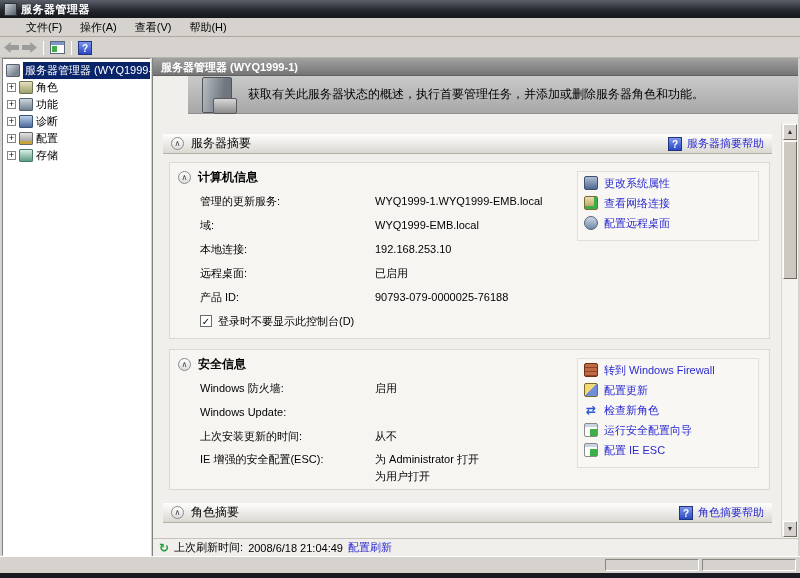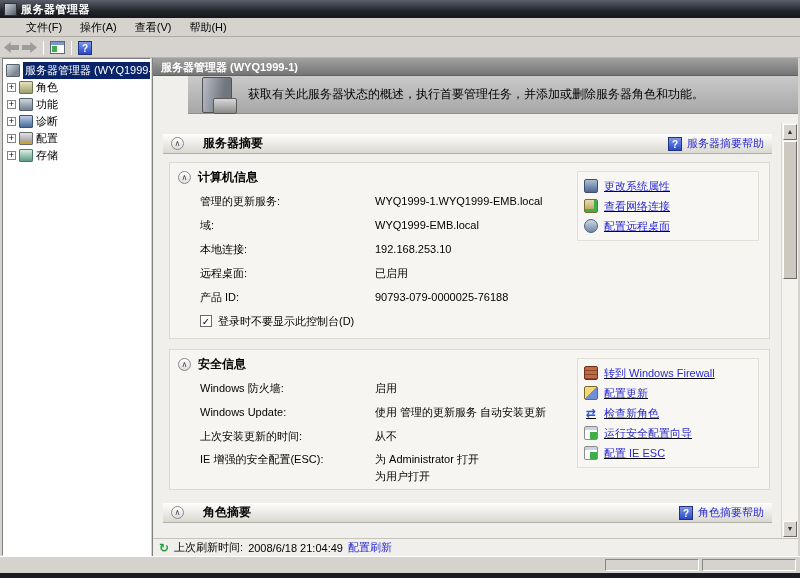--- a/index.html
+++ b/index.html
@@ -64,21 +64,21 @@
   .banner-icon::after { content:""; position:absolute; right:-6px; bottom:-2px; width:22px; height:14px;
     background:linear-gradient(#d7d7d7,#8b8b8b); border:1px solid #5a5a5a; border-radius:2px; }
   .banner-text { font-size:12px; }
 
   .content { position:absolute; top:65px; left:0; right:0; bottom:18px; overflow:hidden;
     padding:10px 26px 0 10px; }
 
   
   .band { height:21px; background:linear-gradient(#fefefe,#dbd8d1); border-top:1px solid #efede9;
     border-bottom:1px solid #b3b0a8; display:flex; align-items:center; padding:0 8px; }
-  .band .btitle { font-weight:bold; font-size:12px;margin-left:12px; }
+  .band .btitle { font-weight:normal; font-size:12px; }
   .chev { width:13px; height:13px; border-radius:50%; border:1px solid #8a8a8a;
     background:linear-gradient(#fff,#dcdcdc); color:#444; font-size:8px; line-height:11px;
     text-align:center; margin-right:7px; flex:none; }
   .spacer { flex:1; }
   .help-badge { width:14px; height:14px; background:linear-gradient(#7d96ea,#2a48c4);
     border:1px solid #20337f; color:#fff; font-weight:bold; font-size:10px; text-align:center;
     line-height:13px; margin-right:5px; flex:none; }
   .link { color:#2a2ad0; cursor:pointer; text-decoration:none; }
 
   
@@ -91,21 +91,21 @@
   .prow.tall { height:36px; line-height:17px; padding-top:3px; }
   .prow.tall .plabel,.prow.tall .pvalue { top:3px; }
   .pvalue2 { position:absolute; left:205px; top:20px; }
 
   .cbrow { display:flex; align-items:center; height:24px; padding-left:30px; }
   .checkbox { width:12px; height:12px; border:1px solid #6a6a6a; background:#fff; color:#000;
     font-size:10px; line-height:11px; text-align:center; font-weight:bold; margin-right:6px; }
 
   .linkbox { position:absolute; top:8px; right:10px; width:182px; border:1px solid #e2dfd8;
     background:#f8f7f3; padding:4px 6px; }
-  .linkrow { display:flex; align-items:center; height:20px; white-space:nowrap;text-decoration:underline; }
+  .linkrow { display:flex; align-items:flex-start; height:20px; white-space:nowrap; }
   .licon { width:14px; height:14px; margin-right:6px; flex:none; border-radius:2px; }
   .li-sysprop { background:linear-gradient(#aebdd4,#4f6890); border:1px solid #3d516f; }
   .li-network { background:linear-gradient(#e8ddb2,#b49a4a); border:1px solid #7c6a33; box-shadow:inset -3px -3px 0 #3fae49; }
   .li-remote { background:linear-gradient(#cfd8e2,#6e87a8); border:1px solid #4b607a; border-radius:50%; }
   .li-firewall { background:repeating-linear-gradient(#c06a45 0 3px,#8f4527 3px 4px); border:1px solid #6d3017; }
   .li-update { background:linear-gradient(135deg,#f2d878 50%,#6f90d8 50%); border:1px solid #7a6a2a; }
   .li-checkroles { background:none; color:#2a55d4; font-size:12px; font-weight:bold; line-height:14px; text-align:center; }
   .li-wizard { background:#fff; border:1px solid #8a8a8a; box-shadow:inset 0 3px 0 #c8d4e4; position:relative; }
   .li-wizard::after { content:""; position:absolute; right:0; bottom:0; width:7px; height:7px; background:#3fae49; }
 
@@ -256,21 +256,20 @@
         <div class="panel-head">
           <span class="chev">∧</span>
           <span class="ptitle">安全信息</span>
         </div>
         <div class="prow">
           <span class="plabel">Windows 防火墙:</span>
           <span class="pvalue">启用</span>
         </div>
         <div class="prow">
           <span class="plabel">Windows Update:</span>
-          <span class="pvalue">使用 管理的更新服务 自动安装更新</span>
         </div>
         <div class="prow">
           <span class="plabel">上次安装更新的时间:</span>
           <span class="pvalue">从不</span>
         </div>
         <div class="prow tall">
           <span class="plabel">IE 增强的安全配置(ESC):</span>
           <span class="pvalue">为 Administrator 打开</span>
           <span class="pvalue2">为用户打开</span>
         </div>

